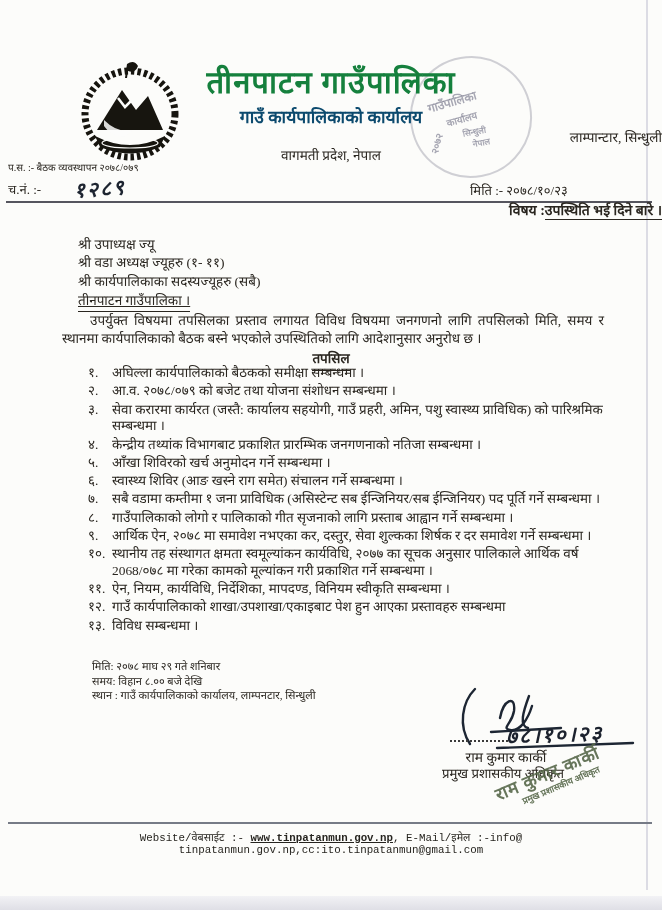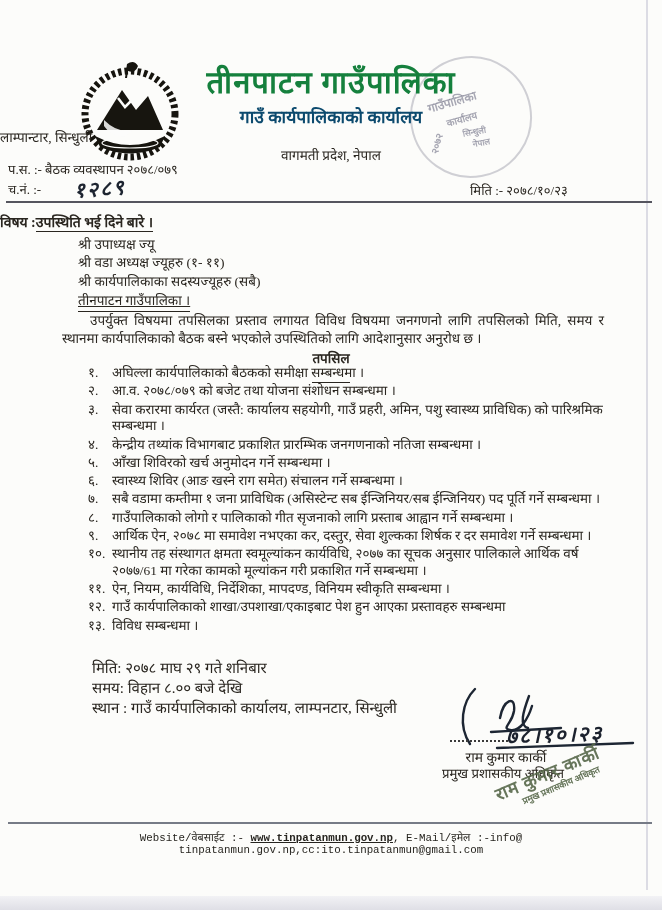--- a/index.html
+++ b/index.html
@@ -10,55 +10,55 @@
     color:#2a2620;
   }
   .abs{position:absolute;}
   
   .scan-edge-shadow{left:0;right:0;bottom:0;height:14px;background:linear-gradient(#f2f2f5,#dfdfe6);}
   .scanner-line{top:0;bottom:20px;left:646px;width:2px;background:#dcdce4;}
   
   .contact{top:30px;left:452px;font-size:11.5px;line-height:1.45;color:#33302c;}
   .muni-name{top:60px;left:0;width:100%;text-align:center;font-size:31px;font-weight:700;letter-spacing:1px;color:#15803d;}
   .office-name{top:104px;left:0;width:100%;text-align:center;font-size:17.5px;font-weight:700;color:#0c4a6e;}
-  .office-address{top:128px;left:0;width:100%;text-align:left;font-size:13.5px;}
+  .office-address{top:128px;left:0;width:100%;text-align:right;font-size:13.5px;}
   .office-province{top:146px;left:0;width:100%;text-align:center;font-size:13.5px;}
   .logo{top:60px;left:80px;width:100px;height:104px;}
   
   .round-stamp{top:56px;left:410px;width:118px;height:118px;border-radius:50%;
     border:2px solid rgba(112,112,134,.32);transform:rotate(-10deg);}
   .round-stamp span{position:absolute;color:rgba(96,96,120,.55);white-space:nowrap;font-weight:700;}
   .rs0{top:32px;left:18px;font-size:12px;transform:rotate(-6deg);}
   .rs1{top:52px;left:34px;font-size:10px;transform:rotate(-6deg);}
   .rs2{top:68px;left:48px;font-size:8.5px;}
   .rs3{top:80px;left:56px;font-size:8.5px;}
   .rs4{top:72px;left:10px;font-size:10px;transform:rotate(-65deg);}
   
-  .ps-line{top:160px;left:8px;font-size:13px;}
+  .ps-line{top:160px;left:8px;font-size:10px;}
   .chalani-line{top:180px;left:8px;font-size:13px;}
   .chalani-hand{top:174px;left:74px;font-size:21px;font-weight:700;color:#1d2430;
     transform:rotate(-4deg);letter-spacing:2px;font-style:italic;}
   .miti-line{top:181px;left:470px;font-size:13px;}
   .main-rule{top:201px;left:6px;width:646px;height:2px;background:#55555e;}
   
-  .subject{top:212px;left:0;width:100%;text-align:left;font-size:14px;font-weight:700;}
+  .subject{top:200px;left:0;width:100%;text-align:right;font-size:14px;font-weight:700;}
   .subject .u{border-bottom:1.5px solid #2a2620;padding-bottom:1px;}
   
   .addressees{top:236px;left:78px;font-size:13.5px;line-height:1.36;}
   .addressee-org{display:inline-block;margin-top:1px;border-bottom:1.5px solid #2a2620;padding-bottom:1px;text-decoration:underline;}
   
   .body-par{top:312px;left:62px;width:542px;font-size:13.5px;line-height:1.32;text-align:justify;text-indent:28px;}
   .tapasil-head{top:349px;left:0;width:100%;text-align:center;font-size:13.5px;font-weight:700;}
-  .tapasil-head span{border-bottom:1.5px solid #2a2620;padding-bottom:16px;}
+  .tapasil-head span{border-bottom:1.5px solid #2a2620;padding-bottom:4px;}
   .tapasil-list{top:365px;left:88px;width:524px;font-size:13.4px;line-height:1.25;}
   .li{display:flex;margin-bottom:1.5px;}
   .li .num{flex:none;min-width:24px;}
   .li .txt{flex:1;}
   
-  .schedule{top:659px;left:92px;font-size:15px;line-height:1.33;}
+  .schedule{top:659px;left:92px;font-size:11px;line-height:1.33;}
   
   .sig-svg{top:686px;left:445px;width:195px;height:66px;}
   .sig-dots{top:739px;left:450px;width:58px;border-bottom:2.5px dotted #3a3a3a;height:1px;}
   .sig-hand-date{top:720px;left:506px;font-size:21px;font-weight:700;color:#1c222e;
     transform:rotate(-2deg);letter-spacing:2px;font-style:italic;}
   .sig-name{top:747px;left:428px;width:156px;text-align:center;font-size:13.8px;}
   .sig-title{top:764px;left:408px;width:190px;text-align:center;font-size:13.2px;}
   .name-stamp{top:782px;left:498px;width:170px;transform:rotate(-23deg);transform-origin:left center;
     color:#57684a;opacity:.9;}
   .name-stamp .big{font-size:17.5px;font-weight:700;letter-spacing:1px;white-space:nowrap;}
@@ -158,21 +158,21 @@
     <div class="li">
         <span class="num">८.</span>
         <span class="txt">गाउँपालिकाको लोगो र पालिकाको गीत सृजनाको लागि प्रस्ताब आह्वान गर्ने सम्बन्धमा ।</span>
       </div>
     <div class="li">
         <span class="num">९.</span>
         <span class="txt">आर्थिक ऐन, २०७८ मा समावेश नभएका कर, दस्तुर, सेवा शुल्कका शिर्षक र दर समावेश गर्ने सम्बन्धमा ।</span>
       </div>
     <div class="li">
         <span class="num">१०.</span>
-        <span class="txt">स्थानीय तह संस्थागत क्षमता स्वमूल्यांकन कार्यविधि, २०७७ का सूचक अनुसार पालिकाले आर्थिक वर्ष २०७७/61 मा गरेका कामको मूल्यांकन गरी प्रकाशित गर्ने सम्बन्धमा ।</span>
+        <span class="txt">स्थानीय तह संस्थागत क्षमता स्वमूल्यांकन कार्यविधि, २०७७ का सूचक अनुसार पालिकाले आर्थिक वर्ष 2068/०७८ मा गरेका कामको मूल्यांकन गरी प्रकाशित गर्ने सम्बन्धमा ।</span>
       </div>
     <div class="li">
         <span class="num">११.</span>
         <span class="txt">ऐन, नियम, कार्यविधि, निर्देशिका, मापदण्ड, विनियम स्वीकृति सम्बन्धमा ।</span>
       </div>
     <div class="li">
         <span class="num">१२.</span>
         <span class="txt">गाउँ कार्यपालिकाको शाखा/उपशाखा/एकाइबाट पेश हुन आएका प्रस्तावहरु सम्बन्धमा</span>
       </div>
     <div class="li">

